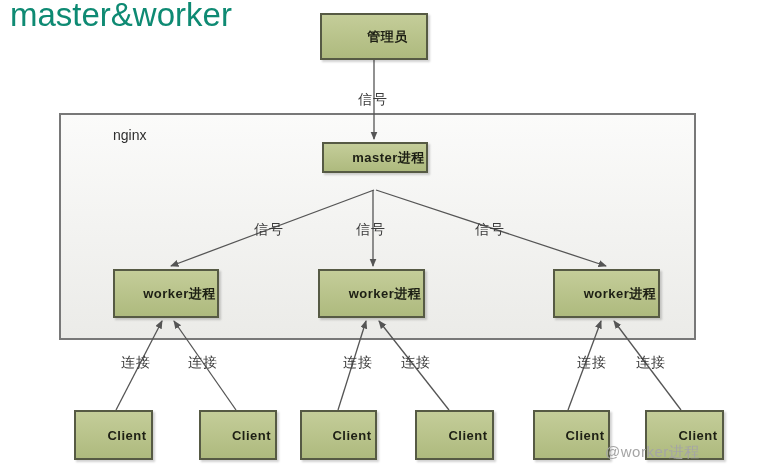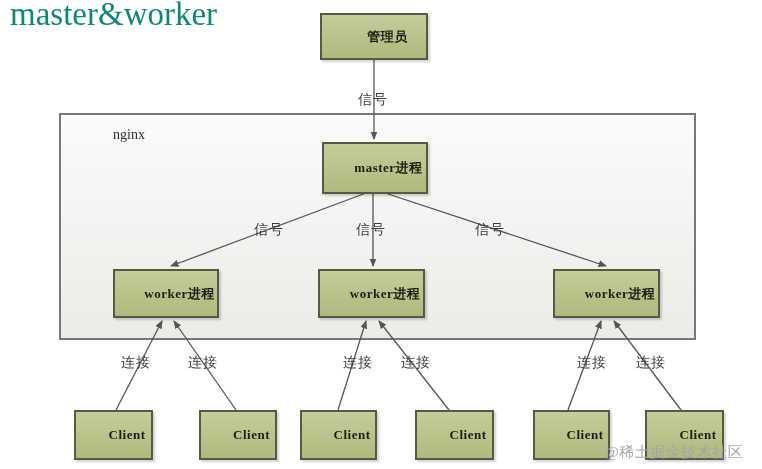--- a/index.html
+++ b/index.html
@@ -3,21 +3,21 @@
 <meta charset="utf-8">
 <style>
   html, body { margin: 0; padding: 0; background: #ffffff; }
 
   .stage {
     position: relative;
     width: 762px;
     height: 469px;
     background: #ffffff;
     overflow: hidden;
-    font-family: Liberation Serif, serif;
+    font-family: Liberation Sans, sans-serif;
   }
 
   .page-title {
     position: absolute;
     left: 10px;
     top: -4px;
     margin: 0;
     font-size: 33px;
     font-weight: 500;
     color: var(--title-text, #0e8a73);
@@ -74,21 +74,21 @@
     align-items: center;
     justify-content: center;
     font-size: 13px;
     font-weight: 600;
     color: #1d1f14;
     letter-spacing: 0.5px;
     padding-left: 27px;
   }
 
   #box-admin    { left: 320px; top: 13px;  width: 108px; height: 47px; }
-  #box-master   { left: 322px; top: 142px; width: 106px; height: 52px; }
+  #box-master   { left: 322px; top: 142px; width: 106px; height: 31px; }
   #box-worker-1 { left: 113px; top: 269px; width: 106px; height: 49px; }
   #box-worker-2 { left: 318px; top: 269px; width: 107px; height: 49px; }
   #box-worker-3 { left: 553px; top: 269px; width: 107px; height: 49px; }
   #box-client-1 { left: 74px;  top: 410px; width: 79px;  height: 50px; }
   #box-client-2 { left: 199px; top: 410px; width: 78px;  height: 50px; }
   #box-client-3 { left: 300px; top: 410px; width: 77px;  height: 50px; }
   #box-client-4 { left: 415px; top: 410px; width: 79px;  height: 50px; }
   #box-client-5 { left: 533px; top: 410px; width: 77px;  height: 50px; }
   #box-client-6 { left: 645px; top: 410px; width: 79px;  height: 50px; }
 
@@ -192,15 +192,15 @@
   <span class="edge-label" id="label-signal-1">信号</span>
   <span class="edge-label" id="label-signal-2">信号</span>
   <span class="edge-label" id="label-signal-3">信号</span>
   <span class="edge-label" id="label-conn-1">连接</span>
   <span class="edge-label" id="label-conn-2">连接</span>
   <span class="edge-label" id="label-conn-3">连接</span>
   <span class="edge-label" id="label-conn-4">连接</span>
   <span class="edge-label" id="label-conn-5">连接</span>
   <span class="edge-label" id="label-conn-6">连接</span>
 
-  <span class="watermark">@稀土掘金技术社区</span>
+  <span class="watermark">@worker进程</span>
 
 </div>
 
 </body></html>

